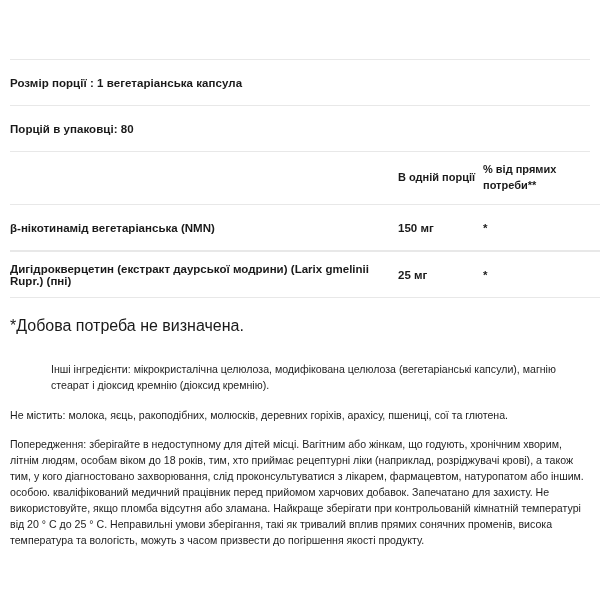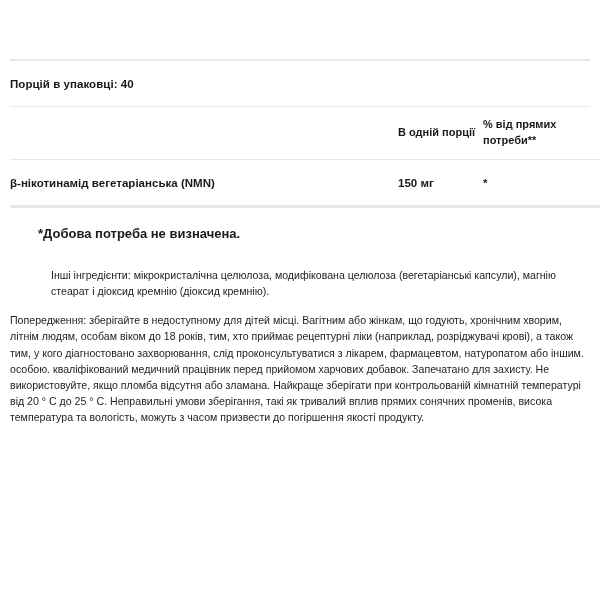--- a/index.html
+++ b/index.html
@@ -95,27 +95,26 @@
   }
   .row-sep hr {
     border: 0;
     margin: 0;
     height: 1px;
     background: #e8e8e8;
   }
 
   
   .footnote {
-    font-size: 13px;
-    font-weight: bold;
+    font-size: 16px;
+    font-weight: normal;
     color: #1a1a1a;
     padding-top: 17px;
     padding-bottom: 0;
     line-height: 1.4;
-    margin-left: 28px;
   }
 
   
   .para {
     font-size: 10.6px;
     line-height: 1.52;
     color: #1d1d1d;
     font-weight: normal;
     margin: 0;
     text-align: left;
@@ -126,25 +125,28 @@
 </style>
 </head>
 <body>
 
 <div class="panel">
 
   <div class="top-spacer"></div>
 
   <div class="rule"></div>
 
+  <div class="info-row">
+    <span class="label">Розмір порції : 1 вегетаріанська капсула</span>
+  </div>
 
   <div class="rule"></div>
 
   <div class="info-row">
-    <span class="label">Порцій в упаковці: 40</span>
+    <span class="label">Порцій в упаковці: 80</span>
   </div>
 
   <div class="rule"></div>
 
   <table class="facts-table">
     <colgroup>
       <col class="col-name">
       <col class="col-amount">
       <col class="col-dv">
     </colgroup>
@@ -174,29 +176,35 @@
           </td>
       </tr>
 
 
       <tr class="row-sep">
         <td colspan="3">
             <hr>
           </td>
       </tr>
 
+      <tr class="ing-row">
+        <td class="name">Дигідрокверцетин (екстракт даурської модрини) (Larix gmelinii Rupr.) (пні)</td>
+        <td class="amount">25 мг</td>
+        <td class="dv">*</td>
+      </tr>
 
       <tr class="row-sep">
         <td colspan="3">
             <hr>
           </td>
       </tr>
     </tbody>
   </table>
 
   <div class="footnote">*Добова потреба не визначена.</div>
 
   <p class="para para-other">Інші інгредієнти: мікрокристалічна целюлоза, модифікована целюлоза (вегетаріанські капсули), магнію стеарат і діоксид кремнію (діоксид кремнію).</p>
 
+  <p class="para para-free">Не містить: молока, яєць, ракоподібних, молюсків, деревних горіхів, арахісу, пшениці, сої та глютена.</p>
 
   <p class="para para-warn">Попередження: зберігайте в недоступному для дітей місці. Вагітним або жінкам, що годують, хронічним хворим, літнім людям, особам віком до 18 років, тим, хто приймає рецептурні ліки (наприклад, розріджувачі крові), а також тим, у кого діагностовано захворювання, слід проконсультуватися з лікарем, фармацевтом, натуропатом або іншим. особою. кваліфікований медичний працівник перед прийомом харчових добавок. Запечатано для захисту. Не використовуйте, якщо пломба відсутня або зламана. Найкраще зберігати при контрольованій кімнатній температурі від 20 ° C до 25 ° C. Неправильні умови зберігання, такі як тривалий вплив прямих сонячних променів, висока температура та вологість, можуть з часом призвести до погіршення якості продукту.</p>
 
 </div>
 
 </body></html>

